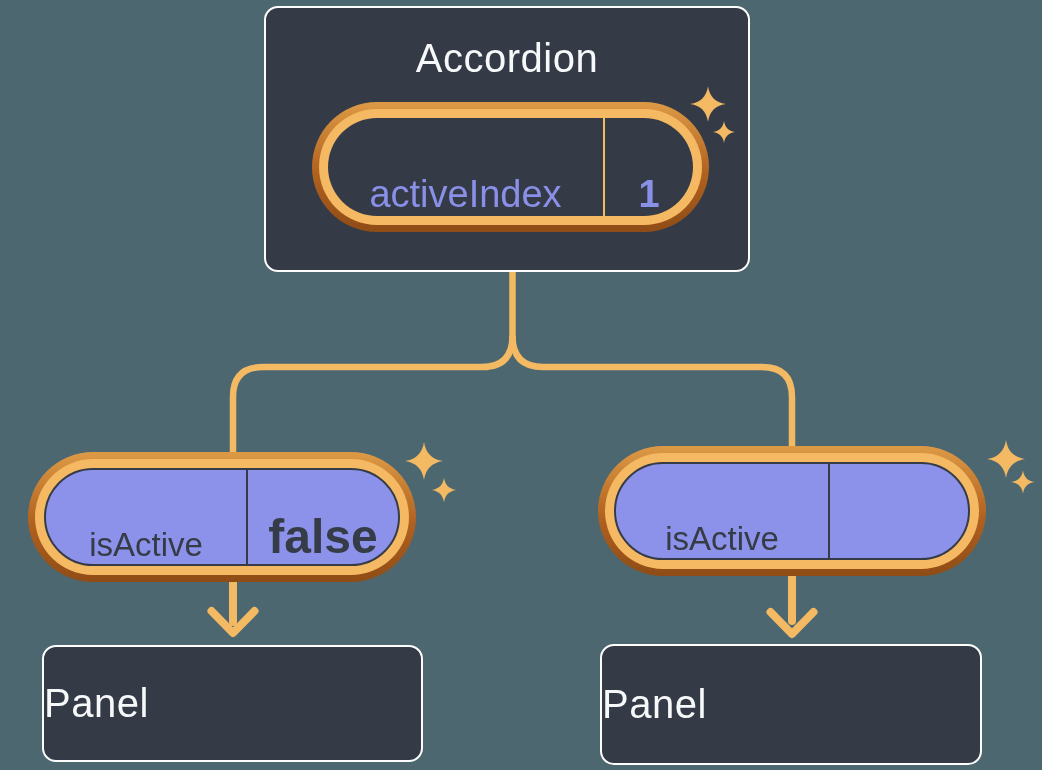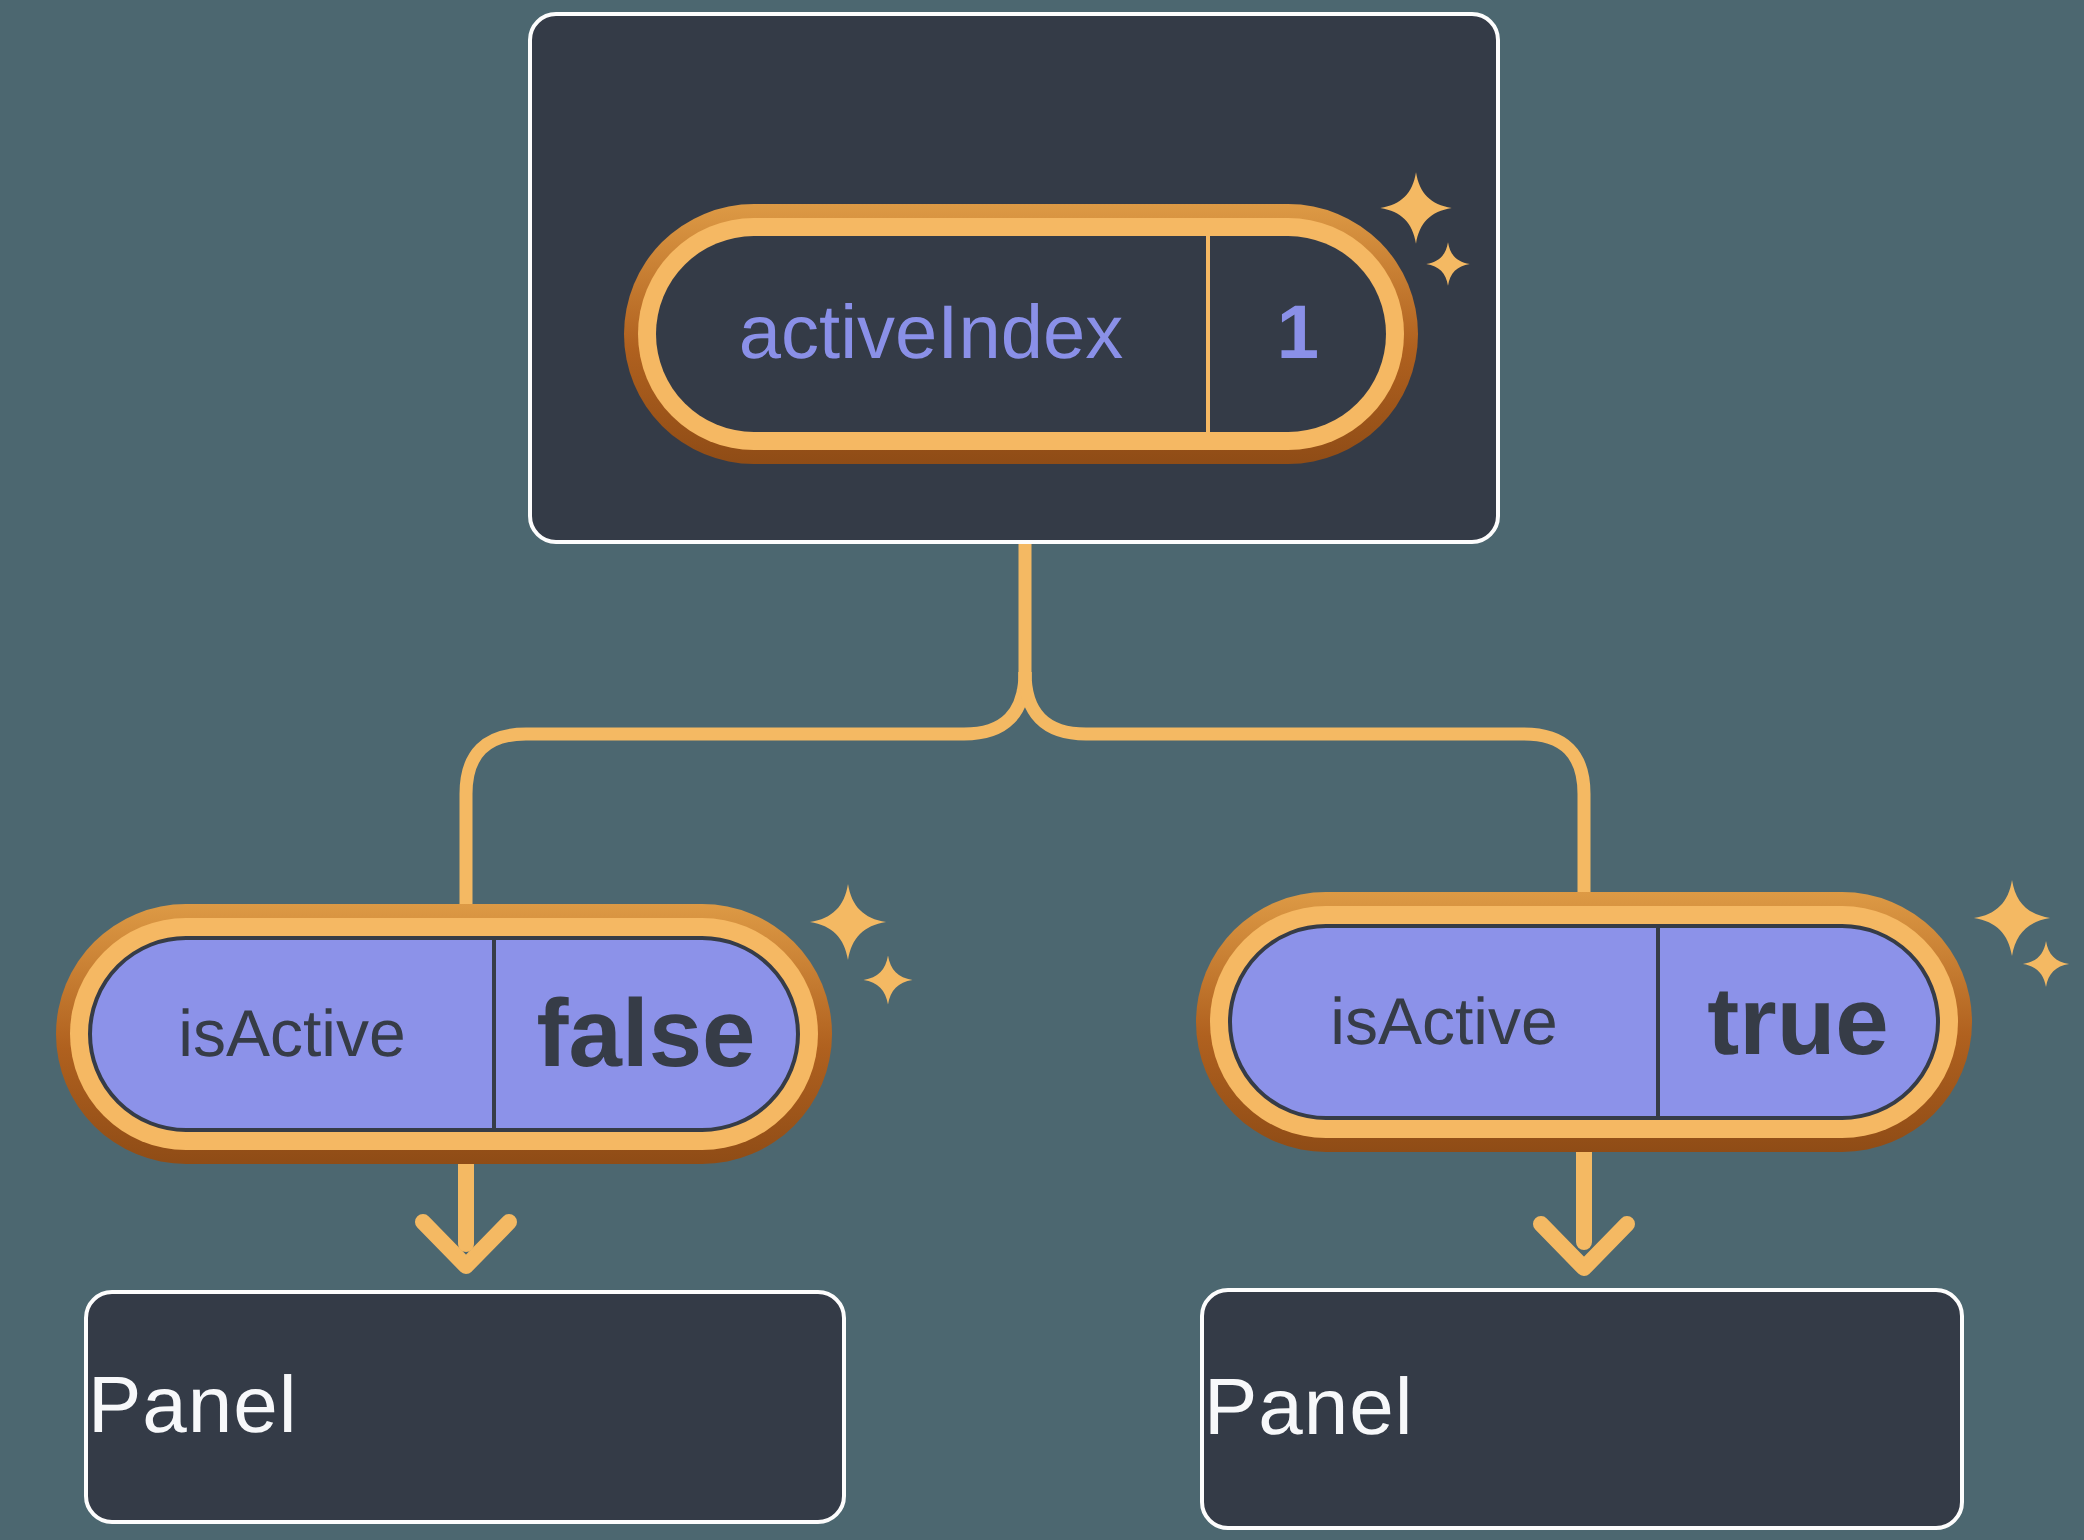--- a/index.html
+++ b/index.html
@@ -56,21 +56,21 @@
   .ring-inner{
     width:100%;height:100%;
     border-radius:999px;
     background:var(--ring-inner);
     padding:9px;
   }
   .pill-core{
     width:100%;height:100%;
     border-radius:999px;
     display:flex;
-    align-items:center;
+    align-items:flex-end;
     overflow:hidden;
   }
   .pill-core.dark-core{background:var(--card);}
   .pill-core.purple-core{background:var(--purple);border:2px solid var(--dark-text);}
 
   .pill-cell{display:flex;align-items:center;justify-content:center;}
   .divider{width:2px;align-self:stretch;}
   .divider.orange{background:var(--ring-inner);}
   .divider.dark{background:var(--dark-text);}
 
@@ -105,20 +105,21 @@
         <path d="M211.5 611 L233 633 L254.5 611"></path>
       </g>
       <g>
         <path d="M792 566 L792 621"></path>
         <path d="M770.5 612 L792 634 L813.5 612"></path>
       </g>
     </g>
   </svg>
 
   <div class="dark-card" id="accordion-card">
+    <div class="card-title">Accordion</div>
     <div class="pill" id="state-pill">
       <div class="ring-outer">
         <div class="ring-inner">
           <div class="pill-core dark-core">
             <div class="pill-cell label-cell">
               <span class="state-label">activeIndex</span>
             </div>
             <div class="divider orange"></div>
             <div class="pill-cell value-cell">
               <span class="state-value">1</span>
@@ -146,23 +147,20 @@
   </div>
 
   <div class="pill prop-pill" id="prop-pill-right">
     <div class="ring-outer">
       <div class="ring-inner">
         <div class="pill-core purple-core">
           <div class="pill-cell label-cell">
             <span class="prop-label">isActive</span>
           </div>
           <div class="divider dark"></div>
-          <div class="pill-cell value-cell">
-            <span class="prop-value">true</span>
-          </div>
         </div>
       </div>
     </div>
   </div>
 
   <div class="dark-card panel-card" id="panel-left">
     <div class="card-title">Panel</div>
   </div>
   <div class="dark-card panel-card" id="panel-right">
     <div class="card-title">Panel</div>

